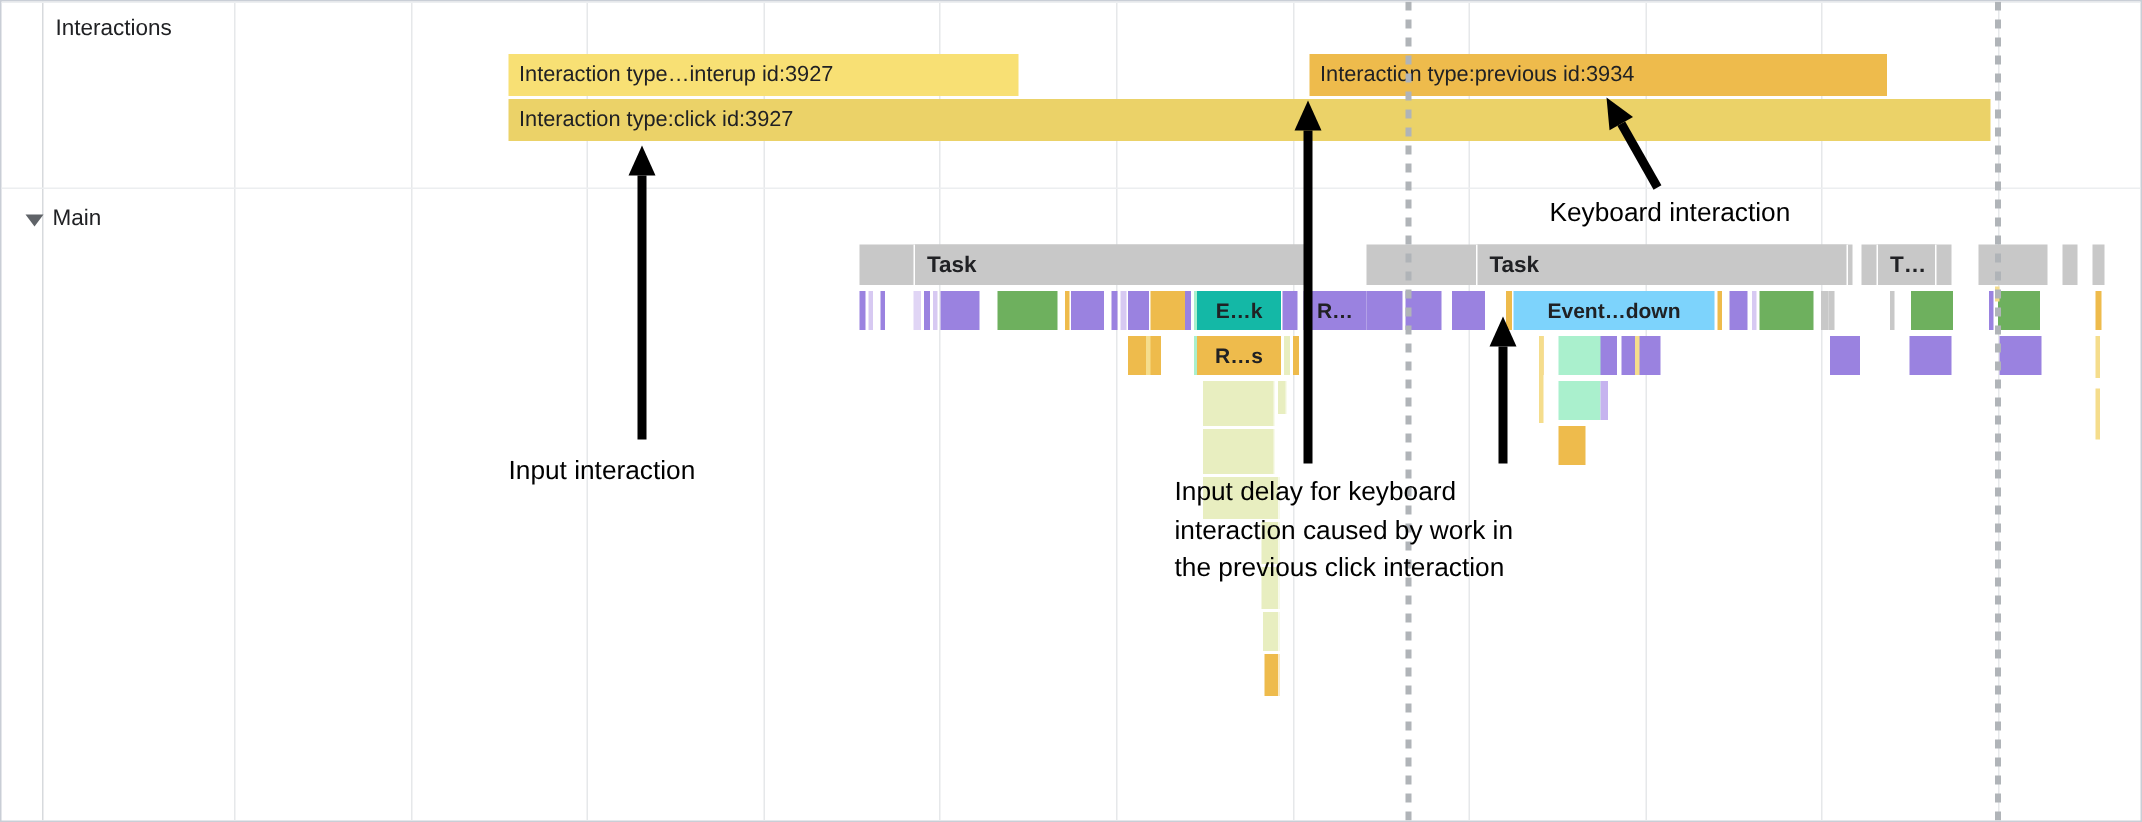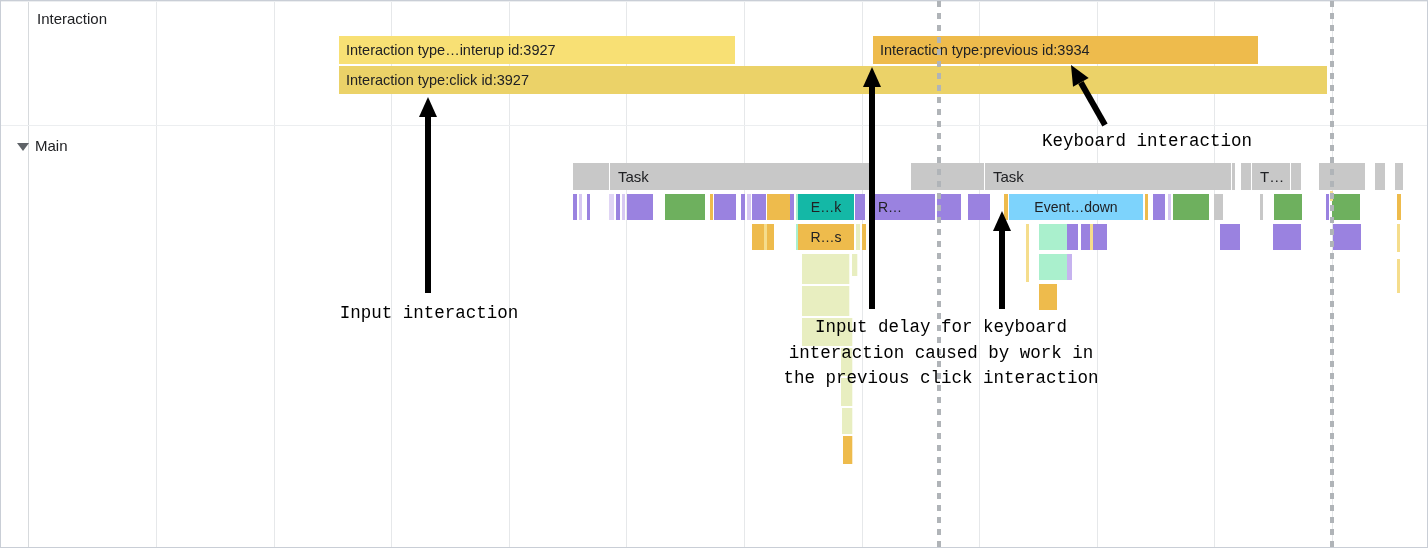--- a/index.html
+++ b/index.html
@@ -19,30 +19,30 @@
   .tri{position:absolute;width:0;height:0;border-left:6px solid transparent;
        border-right:6px solid transparent;border-top:8px solid #5f6368;}
 
   
   .ibar{position:absolute;box-sizing:border-box;display:flex;align-items:center;
         padding-left:7px;font-size:14.5px;color:#202124;white-space:nowrap;overflow:hidden;}
 
   
   .blk{position:absolute;box-sizing:border-box;}
   .blk.lbl{display:flex;align-items:center;justify-content:center;
-           font-size:14px;color:#202124;white-space:nowrap;overflow:hidden;}
+           font-size:14px;color:#202124;white-space:nowrap;overflow:hidden;font-weight:bold;}
   .blk.tasklbl{justify-content:flex-start;padding-left:8px;font-size:15px;}
 
   
   .dashline{position:absolute;width:4px;background-image:linear-gradient(
       to bottom,#b0b4b8 0 6px,rgba(0,0,0,0) 6px 12px);background-size:4px 12px;}
 
   
   .anno-text{position:absolute;font-size:17.5px;line-height:1.46;color:#000;
-             white-space:pre;text-align:center;font-family:Liberation Mono, monospace;}
+             white-space:pre;text-align:left;}
   .anno-svg{position:absolute;overflow:visible;pointer-events:none;}
 </style>
 </head>
 <body>
 
 <div id="root">
 
   <div id="grids">
       <div class="panel-divider" style="left: 27px;"></div>
       <div class="gridline" style="left: 155px;"></div>
@@ -54,27 +54,27 @@
       <div class="gridline" style="left: 861px;"></div>
       <div class="gridline" style="left: 978px;"></div>
       <div class="gridline" style="left: 1096px;"></div>
       <div class="gridline" style="left: 1213px;"></div>
       <div class="gridline" style="left: 1331px;"></div>
     </div>
 
   <div class="hsep" style="top:124px"></div>
   <div class="hsep" style="top:0px"></div>
 
-  <div class="track-label" style="left:36px;top:9px">Interaction</div>
+  <div class="track-label" style="left:36px;top:9px">Interactions</div>
 
   <div class="tri" style="left:16px;top:142px"></div>
   <div class="track-label" style="left:34px;top:136px">Main</div>
 
   <div id="interactions">
-      <div class="ibar" style="left: 338px; top: 35px; width: 396px; height: 28px; background: rgb(248, 224, 116);">Interaction type…interup id:3927</div>
+      <div class="ibar" style="left: 338px; top: 35px; width: 340px; height: 28px; background: rgb(248, 224, 116);">Interaction type…interup id:3927</div>
       <div class="ibar" style="left: 872px; top: 35px; width: 385px; height: 28px; background: rgb(238, 187, 76);">Interaction type:previous id:3934</div>
       <div class="ibar" style="left: 338px; top: 65px; width: 988px; height: 28px; background: rgb(235, 210, 104);">Interaction type:click id:3927</div>
     </div>
 
   <div id="flame">
       <div class="blk" style="left: 572px; top: 193px; width: 4px; height: 26px; background: rgb(154, 130, 224);"></div>
       <div class="blk" style="left: 578px; top: 193px; width: 3px; height: 26px; background: rgb(215, 201, 242);"></div>
       <div class="blk" style="left: 586px; top: 193px; width: 3px; height: 26px; background: rgb(154, 130, 224);"></div>
       <div class="blk" style="left: 608px; top: 193px; width: 5px; height: 26px; background: rgb(224, 213, 245);"></div>
       <div class="blk" style="left: 615px; top: 193px; width: 4px; height: 26px; background: rgb(154, 130, 224);"></div>

